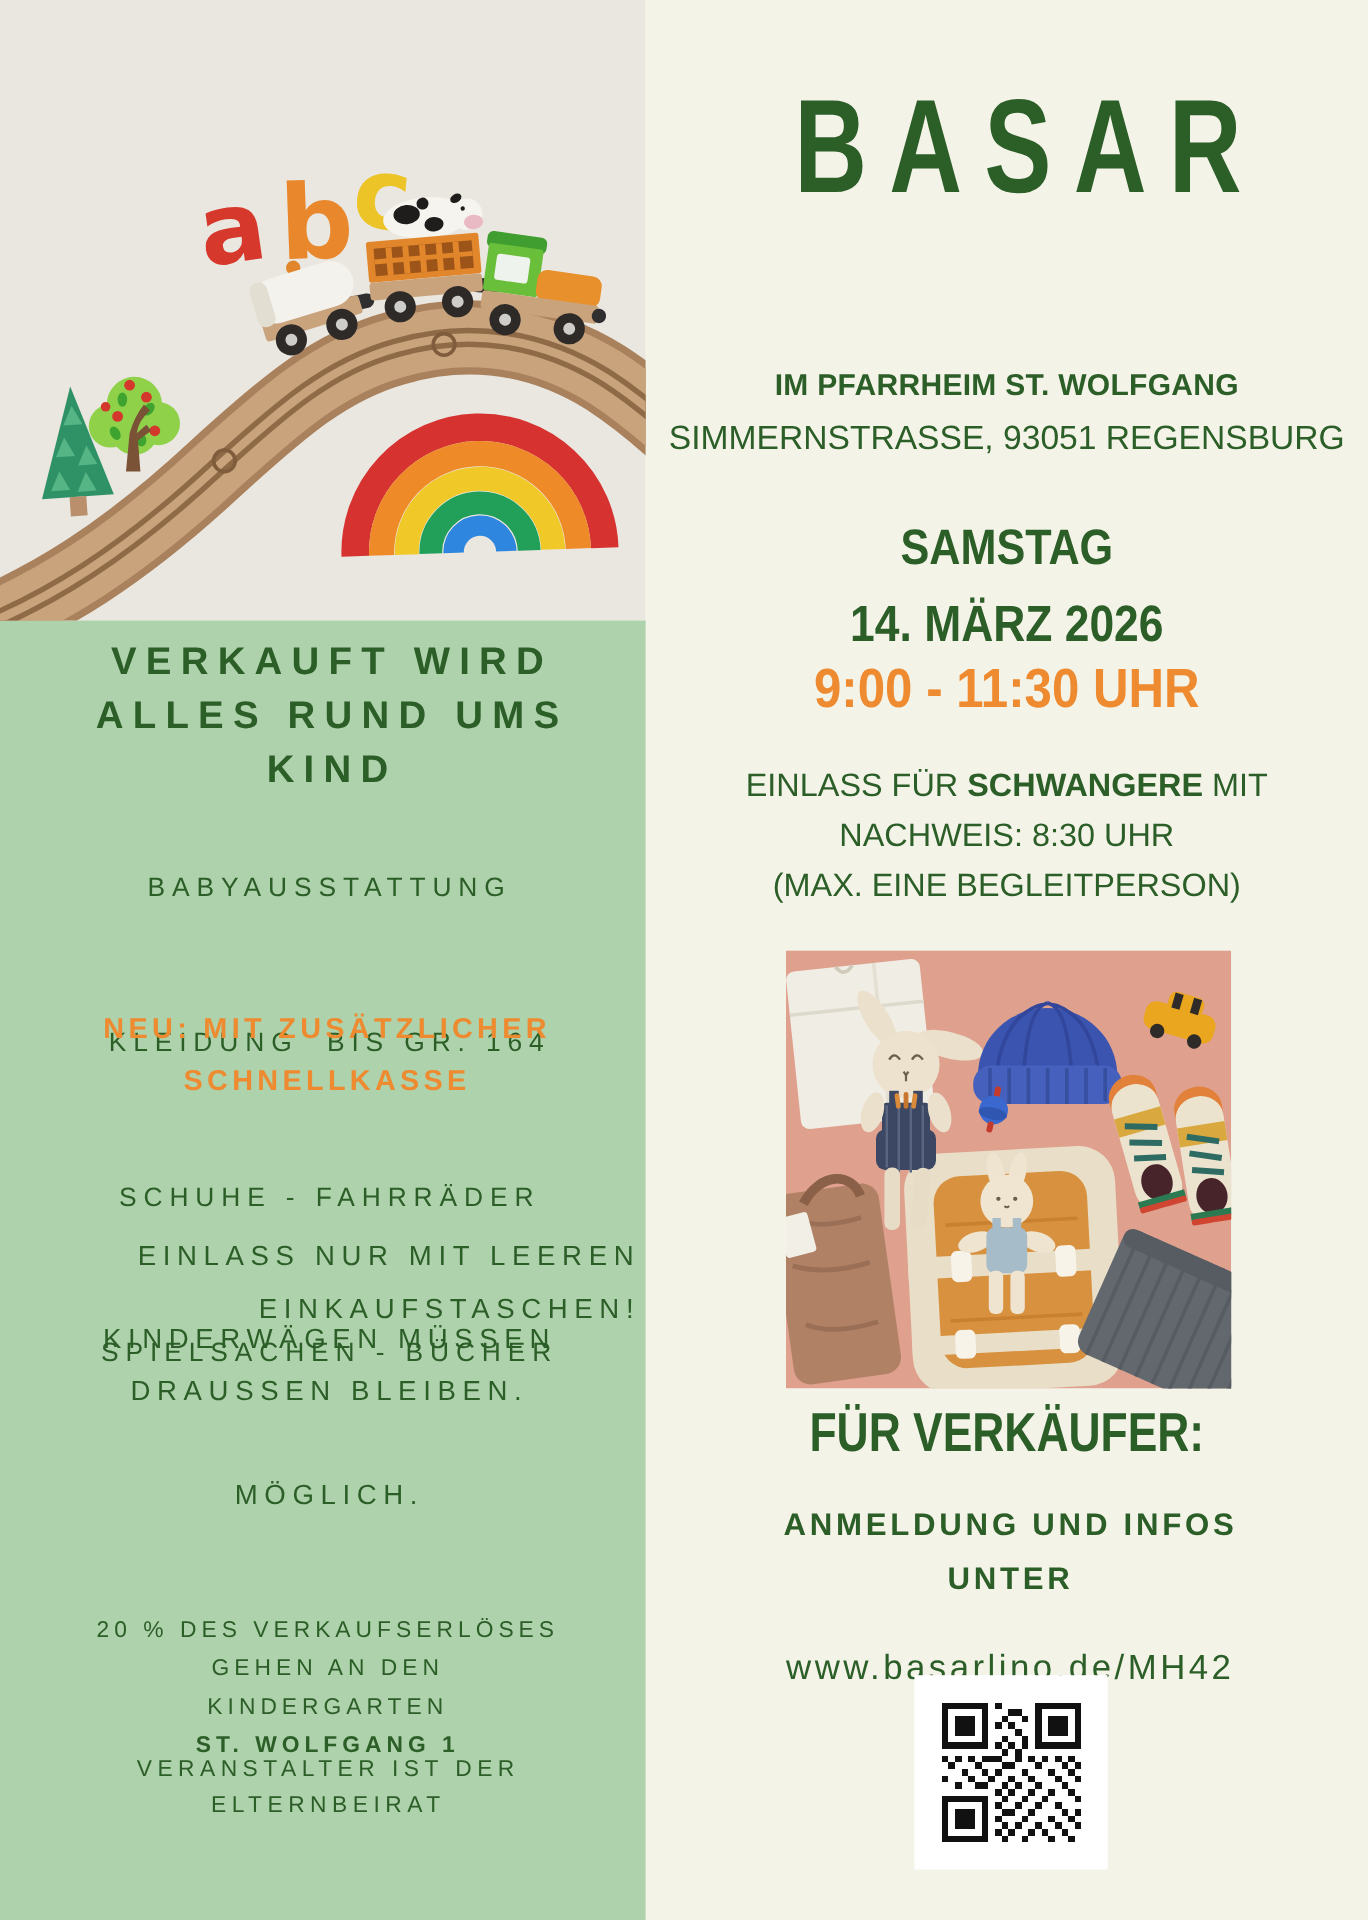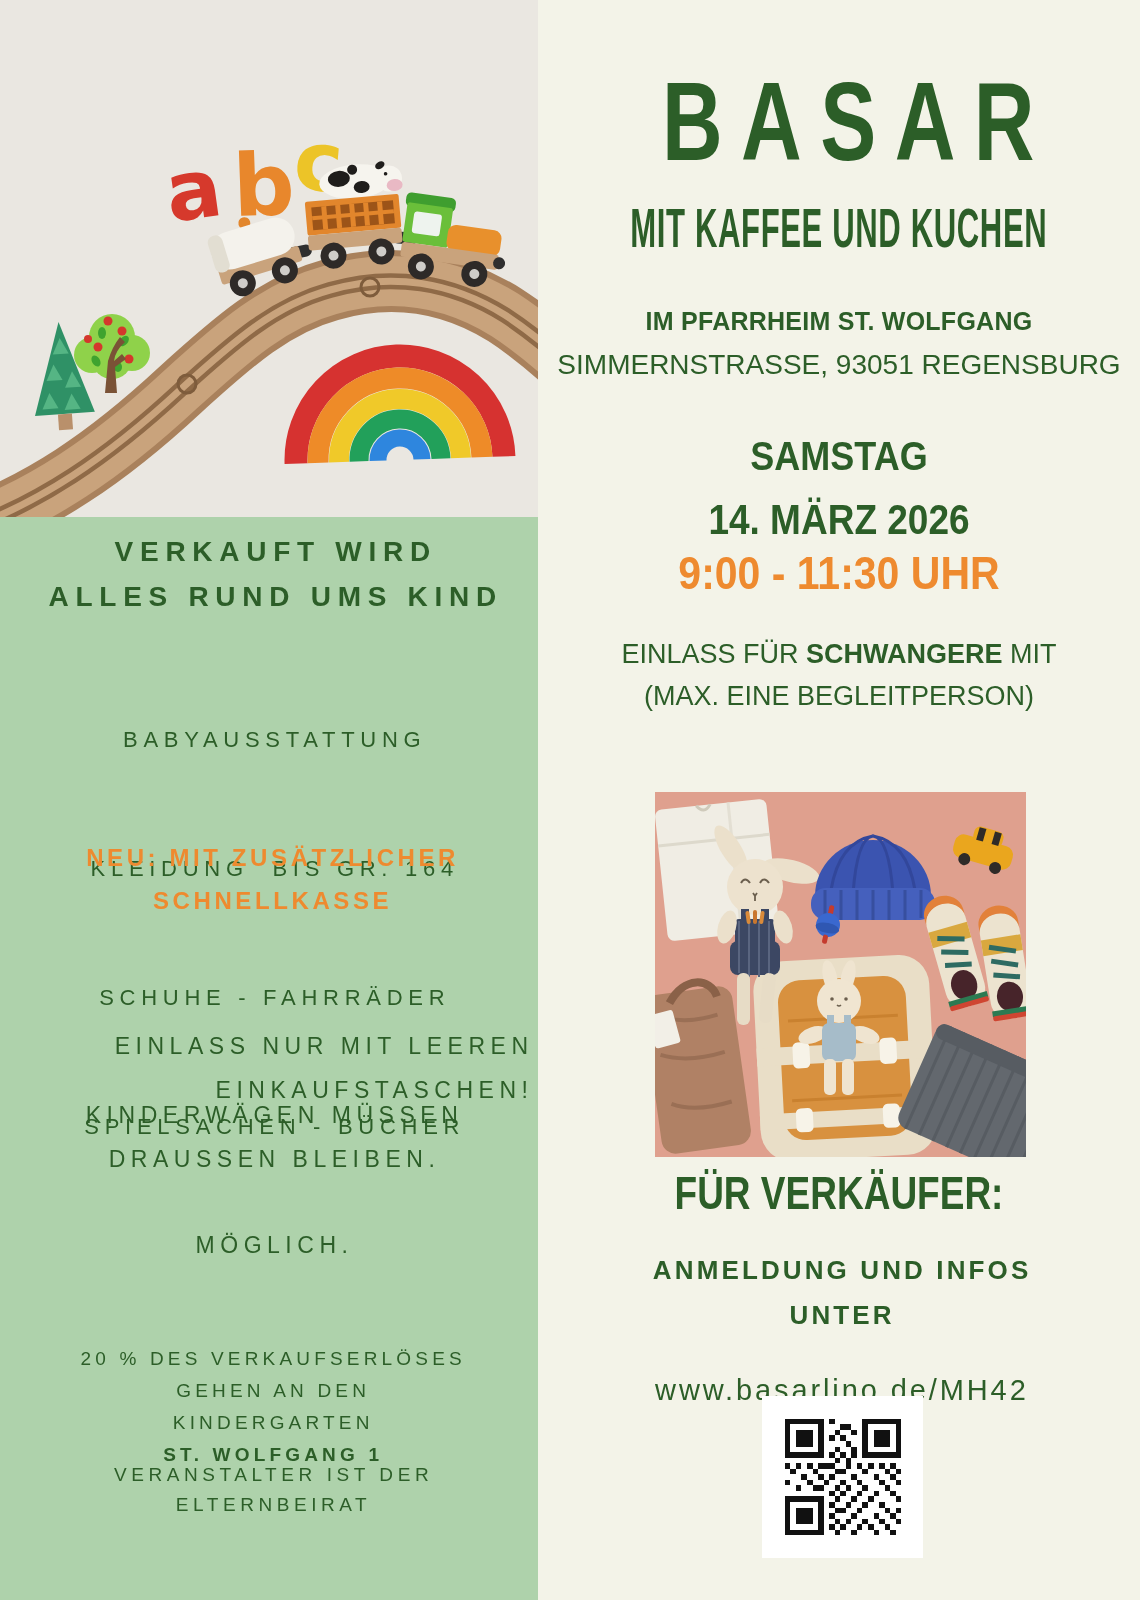--- a/index.html
+++ b/index.html
@@ -28,21 +28,21 @@
   .sched-day{font-size:36px;}
   .sched-date{font-size:37px;}
   .time{top:551px;font-size:41px;font-weight:bold;line-height:1;transform:scaleY(1.12);transform-origin:top center;}
   .einlass{top:633px;font-size:27px;line-height:42px;}
   .seller-h{top:1171px;font-size:37px;font-weight:bold;line-height:1;transform:scaleY(1.24);transform-origin:top center;}
   .anmeld{top:1248px;font-size:26px;font-weight:bold;letter-spacing:0.12em;padding-left:0.12em;line-height:45px;}
   .url{top:1332px;font-size:29px;letter-spacing:0.10em;padding-left:0.10em;line-height:1;margin-top:44px;}
   .qr-box{left:762px;top:1396px;width:161px;height:162px;background:#ffffff;
           display:flex;align-items:center;justify-content:center;}
 
-  .lh{top:529px;font-size:28px;font-weight:bold;letter-spacing:0.24em;padding-left:0.24em;line-height:45px;}
+  .lh{top:529px;font-size:32px;font-weight:bold;letter-spacing:0.24em;padding-left:0.24em;line-height:45px;}
   .litems{top:632px;font-size:22px;letter-spacing:0.26em;padding-left:0.26em;line-height:43px;white-space:pre-wrap;}
   .lhl{top:836px;font-size:24px;font-weight:bold;letter-spacing:0.15em;padding-left:0.15em;line-height:43px;}
   .lnotice{font-size:23px;letter-spacing:0.24em;padding-left:0.24em;line-height:44px;}
   .ln1{top:1024px;text-align:right;}
   .ln2{top:1093px;}
   .ln3{top:1223px;}
   .ldon{top:1343px;font-size:19px;letter-spacing:0.22em;padding-left:0.22em;line-height:32px;}
   .lorg{top:1460px;font-size:19px;letter-spacing:0.24em;padding-left:0.24em;line-height:30px;}
 </style>
 </head>
@@ -261,38 +261,36 @@
 
     <g transform="translate(328 310) rotate(24)">
       <rect x="-72" y="-56" width="144" height="112" rx="12" fill="#63686e"></rect>
       <path d="M -60 -56 v 112 M -45 -56 v 112 M -30 -56 v 112 M -15 -56 v 112 M 0 -56 v 112 M 15 -56 v 112 M 30 -56 v 112 M 45 -56 v 112 M 60 -56 v 112" stroke="#575c62" stroke-width="3" fill="none"></path>
       <rect x="-72" y="-56" width="144" height="16" rx="8" fill="#575c62"></rect>
     </g>
   </svg>
 
   <div class="txt rc title">BASAR</div>
 
-  <div class="txt rc subtitle">
-    <span>MIT KAFFEE UND KUCHEN</span>
-  </div>
 
   <div class="txt rc venue">
     <div class="venue-name">IM PFARRHEIM ST. WOLFGANG</div>
     <div class="venue-addr">SIMMERNSTRASSE, 93051 REGENSBURG</div>
   </div>
 
   <div class="txt rc sched">
     <div class="sched-day">SAMSTAG</div>
     <div class="sched-date">14. MÄRZ 2026</div>
   </div>
 
   <div class="txt rc time orange">9:00 - 11:30 UHR</div>
 
   <div class="txt rc einlass">
     <div><span>EINLASS FÜR</span> <b>SCHWANGERE</b> <span>MIT</span></div>
+    <div>NACHWEIS: 8:30 UHR</div>
     <div>(MAX. EINE BEGLEITPERSON)</div>
   </div>
 
   <div class="txt rc seller-h">FÜR VERKÄUFER:</div>
 
   <div class="txt rc anmeld">
     <div>ANMELDUNG UND INFOS</div>
     <div>UNTER</div>
   </div>
 

